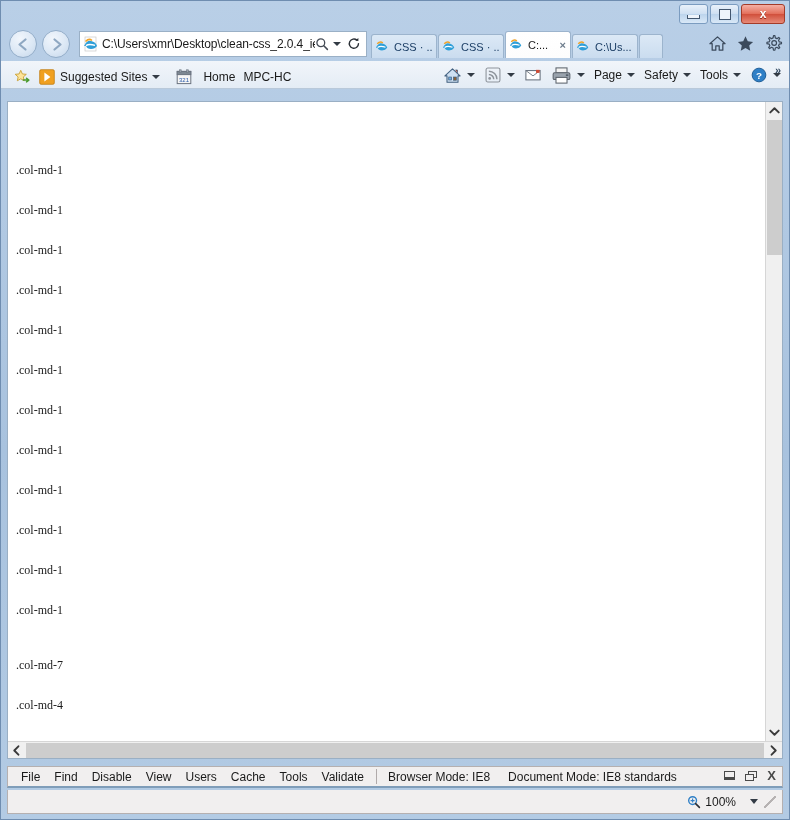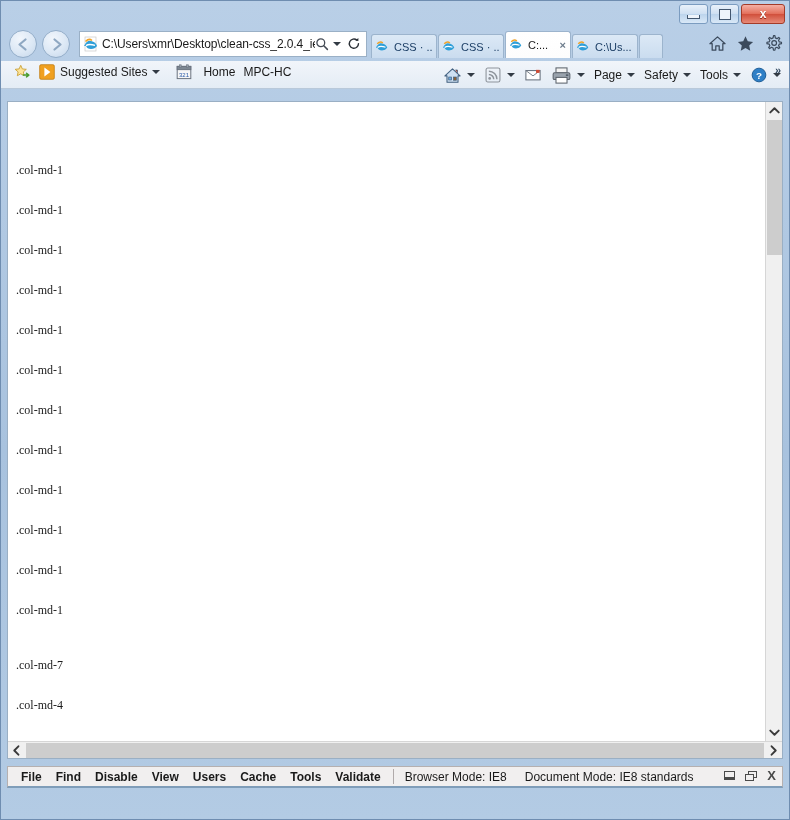--- a/index.html
+++ b/index.html
@@ -202,21 +202,21 @@
   .favbar {
     position: absolute;
     left: 0;
     top: 60px;
     width: 788px;
     height: 28px;
     background: linear-gradient(to bottom, #f1f5fa 0%, #e4ecf5 100%);
     border-bottom: 1px solid #b9c9da;
     box-sizing: border-box;
     display: flex;
-    align-items: flex-start;
+    align-items: flex-end;
     padding-left: 8px;
   }
   .fav-item {
     display: flex;
     align-items: center;
     height: 22px;
     padding: 0 4px;
     font-size: 12px;
     color: #1a1a1a;
     white-space: nowrap;
@@ -366,21 +366,20 @@
     box-sizing: border-box;
     display: flex;
     align-items: center;
     padding-left: 6px;
     font-size: 12px;
     color: #1a1a1a;
   }
   .dev-item {
     padding: 0 7px;
     white-space: nowrap;
-    font-weight: bold;
   }
   .dev-sep {
     width: 1px;
     height: 15px;
     background: #b0aaaa;
     margin: 0 5px;
   }
   .dev-mode {
     padding: 0 6px;
     white-space: nowrap;
@@ -745,14 +744,26 @@
     <div class="dev-winbtns">
       <div class="dglyph-min"></div>
       <div class="dglyph-restore">
           <i></i>
           <i></i>
         </div>
       <span class="dglyph-x">X</span>
     </div>
   </div>
 
+  <div class="statusbar">
+    <div class="zoomctl">
+      <svg width="14" height="14" viewBox="0 0 14 14">
+        <circle cx="5.6" cy="5.6" r="3.9" fill="none" stroke="#2f7fc6" stroke-width="1.4"></circle>
+        <path d="M3.6 5.6 L7.6 5.6 M5.6 3.6 L5.6 7.6" stroke="#2f7fc6" stroke-width="1.1"></path>
+        <path d="M8.6 8.6 L12.4 12.4" stroke="#2a2f36" stroke-width="1.6" stroke-linecap="round"></path>
+      </svg>
+      <span>100%</span>
+      <span class="zoom-caret"></span>
+    </div>
+    <div class="grip"></div>
+  </div>
 
 </div>
 
 </body></html>

